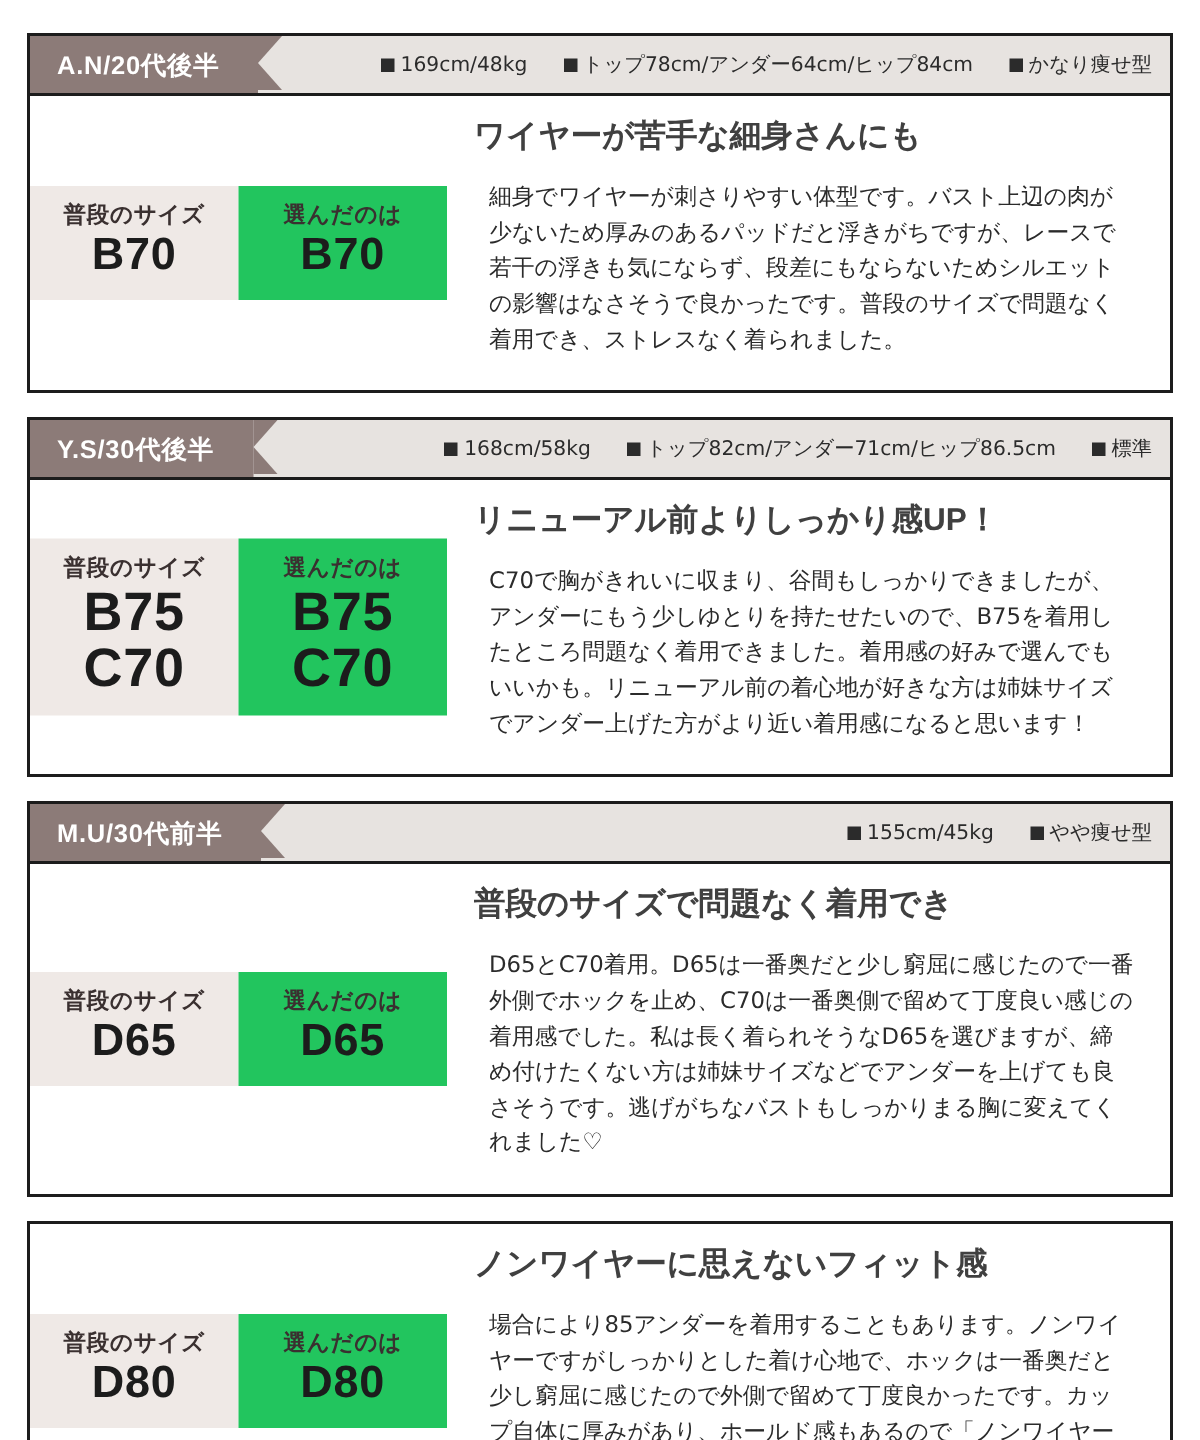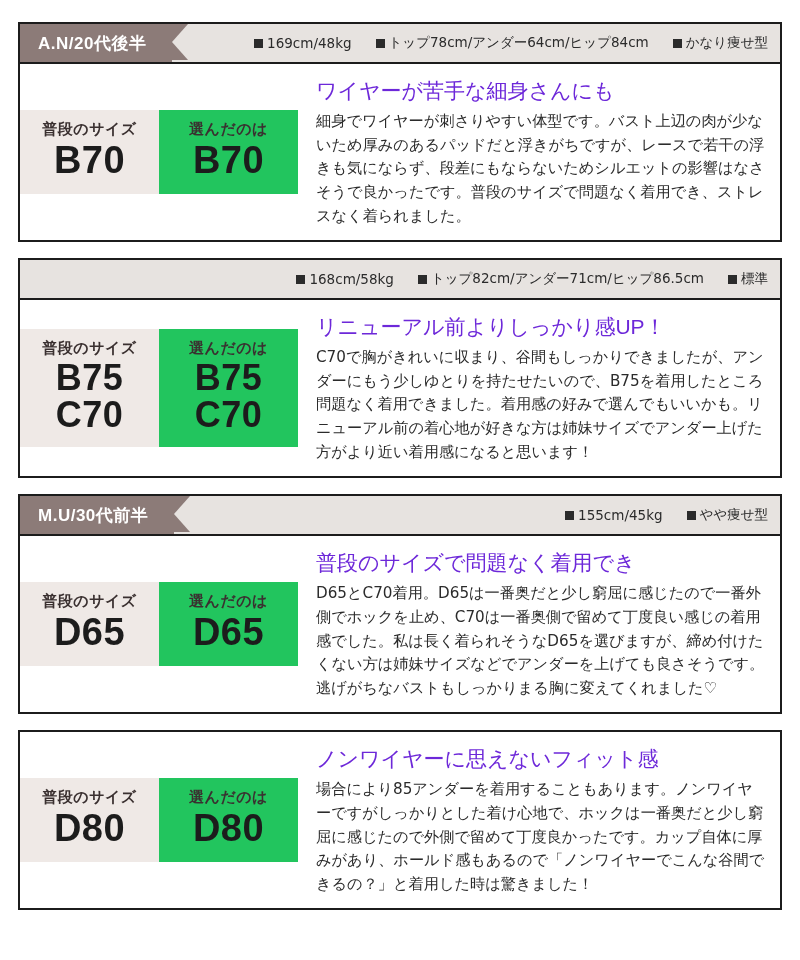--- a/index.html
+++ b/index.html
@@ -111,51 +111,51 @@
   .size-col.usual { background: #efe9e6; }
   .size-col.chosen { background: #22c55e; }
   .size-label {
     font-size: 15px;
     font-weight: bold;
     color: #3a3030;
     margin-bottom: 2px;
     letter-spacing: 0.5px;
   }
   .size-value {
-    font-size: 38px;
+    font-size: 30px;
     font-weight: bold;
     line-height: 1.02;
     color: #1c1c1c;
     font-family: "Liberation Sans", sans-serif;
     letter-spacing: 0.5px;
   }
   .size-value.small {
     font-size: 36px;
   }
 
   .rv-text {
     flex: 1;
     padding: 14px 14px 12px 18px;
     box-sizing: border-box;
     display: flex;
     flex-direction: column;
   }
   .rv-title {
     font-size: 21px;
-    font-weight: normal;
-    color: #6d28d9;
+    font-weight: bold;
+    color: #404040;
     line-height: 1.25;
     margin: 0 0 6px 0;
     letter-spacing: 0px;
   }
   .rv-comment {
     font-size: 15.2px;
     line-height: 1.55;
     color: #2b2b2b;
-    margin: 0;
+    margin: 10px;
     text-align: left;
     font-family: "DejaVu Sans", "Liberation Sans", sans-serif;
   }
 </style>
 </head>
 <body>
 
 <div class="page">
 
   <section class="review">
@@ -189,20 +189,21 @@
       </div>
       <div class="rv-text">
         <h3 class="rv-title">ワイヤーが苦手な細身さんにも</h3>
         <p class="rv-comment">細身でワイヤーが刺さりやすい体型です。バスト上辺の肉が少ないため厚みのあるパッドだと浮きがちですが、レースで若干の浮きも気にならず、段差にもならないためシルエットの影響はなさそうで良かったです。普段のサイズで問題なく着用でき、ストレスなく着られました。</p>
       </div>
     </div>
   </section>
 
   <section class="review">
     <div class="rv-head">
+      <div class="rv-name">Y.S/30代後半</div>
       <div class="rv-specs">
         <span class="spec">
             <span class="sq"></span>
             <span>168cm/58kg</span>
           </span>
         <span class="spec">
             <span class="sq"></span>
             <span>トップ82cm/アンダー71cm/ヒップ86.5cm</span>
           </span>
         <span class="spec">

